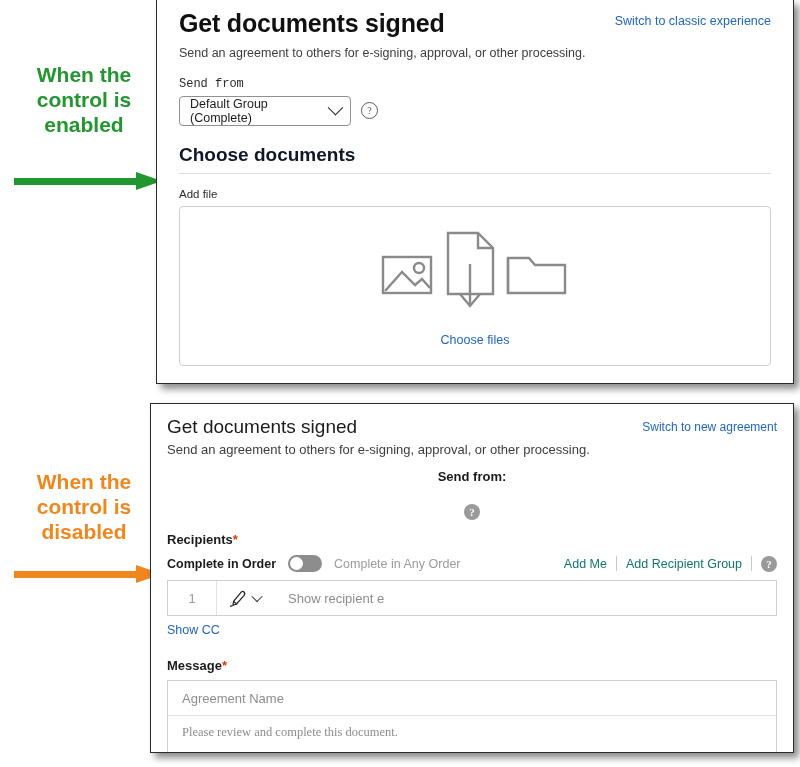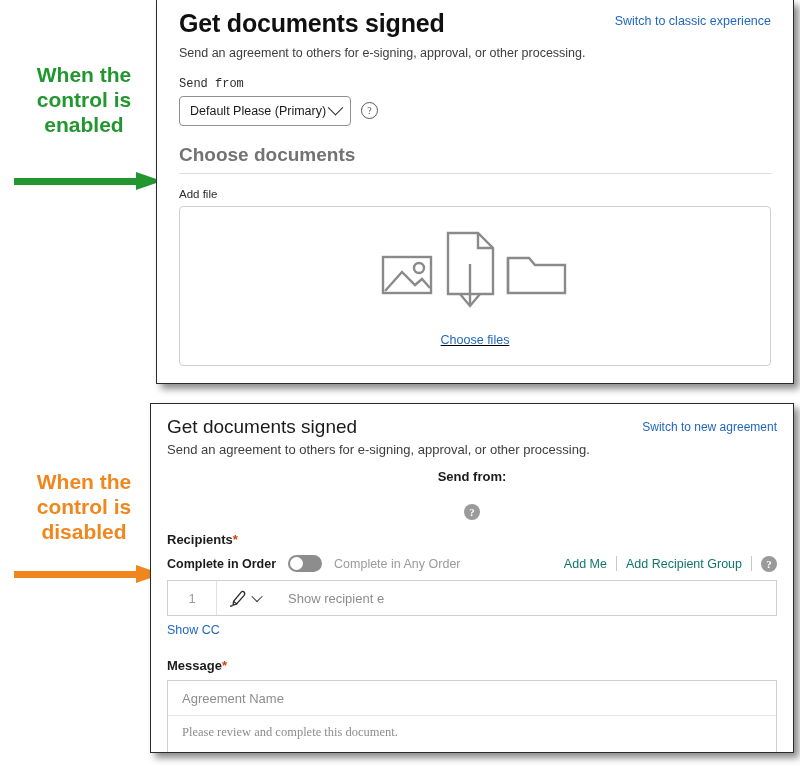--- a/index.html
+++ b/index.html
@@ -59,27 +59,27 @@
     padding:0 9px 0 10px;box-sizing:border-box;font-size:12.5px;color:#1b1b1b;
     background:#fff;cursor:pointer;
   }
   .chev{width:10px;height:10px;border-right:1.6px solid #2b2b2b;border-bottom:1.6px solid #2b2b2b;
         transform:rotate(45deg) translate(-2px,-2px);}
   .help-o{
     width:15px;height:15px;border:1.3px solid #5a5a5a;border-radius:50%;
     font-size:10px;color:#5a5a5a;display:flex;align-items:center;justify-content:center;
     cursor:pointer;font-family:"Liberation Serif",serif;
   }
-  .h2-new{font-size:19px;color:#737373;font-weight:bold;margin:0 0 7px 0;}
+  .h2-new{font-size:19px;color:#0f172a;font-weight:bold;margin:0 0 7px 0;}
   .rule{height:1px;background:#dcdcdc;margin:0 0 14px 0;}
   .addfile-lbl{font-size:11.5px;color:#2b2b2b;margin-bottom:6px;}
   .dropzone{
     border:1px solid #cfcfcf;border-radius:4px;height:160px;
     display:flex;flex-direction:column;align-items:center;justify-content:center;
-    box-sizing:border-box;background:#fff;text-decoration:underline;
+    box-sizing:border-box;background:#fff;
   }
   .dz-icons{margin-top:4px;}
   .choose-files{font-size:12.5px;color:#2167c0;margin-top:13px;cursor:pointer;}
 
   
   .h1-classic{font-size:19px;color:#1b1b1b;margin:0 0 4px 0;font-weight:normal;}
   .sub-classic{font-size:13px;color:#3d3d3d;margin:0 0 12px 0;}
   .switch-link-c{position:absolute;right:0;top:4px;font-size:12px;color:#2167c0;cursor:pointer;white-space:nowrap;}
   .sendfrom-row{display:flex;align-items:center;gap:20px;margin-bottom:12px;flex-direction:column;}
   .sendfrom-lbl{font-size:13px;color:#1b1b1b;font-weight:bold;white-space:nowrap;}
@@ -162,21 +162,21 @@
       <div class="row-head">
         <h1 class="h1-new">Get documents signed</h1>
         <a class="switch-link">Switch to classic experience</a>
       </div>
 
       <p class="sub-new">Send an agreement to others for e-signing, approval, or other processing.</p>
 
       <div class="lbl-small">Send from</div>
       <div class="sel-wrap">
         <div class="select-new">
-          <span>Default Please (Primary)</span>
+          <span>Default Group (Complete)</span>
           <span class="chev"></span>
         </div>
         <div class="help-o">?</div>
       </div>
 
       <h2 class="h2-new">Choose documents</h2>
       <div class="rule"></div>
 
       <div class="addfile-lbl">Add file</div>
 

